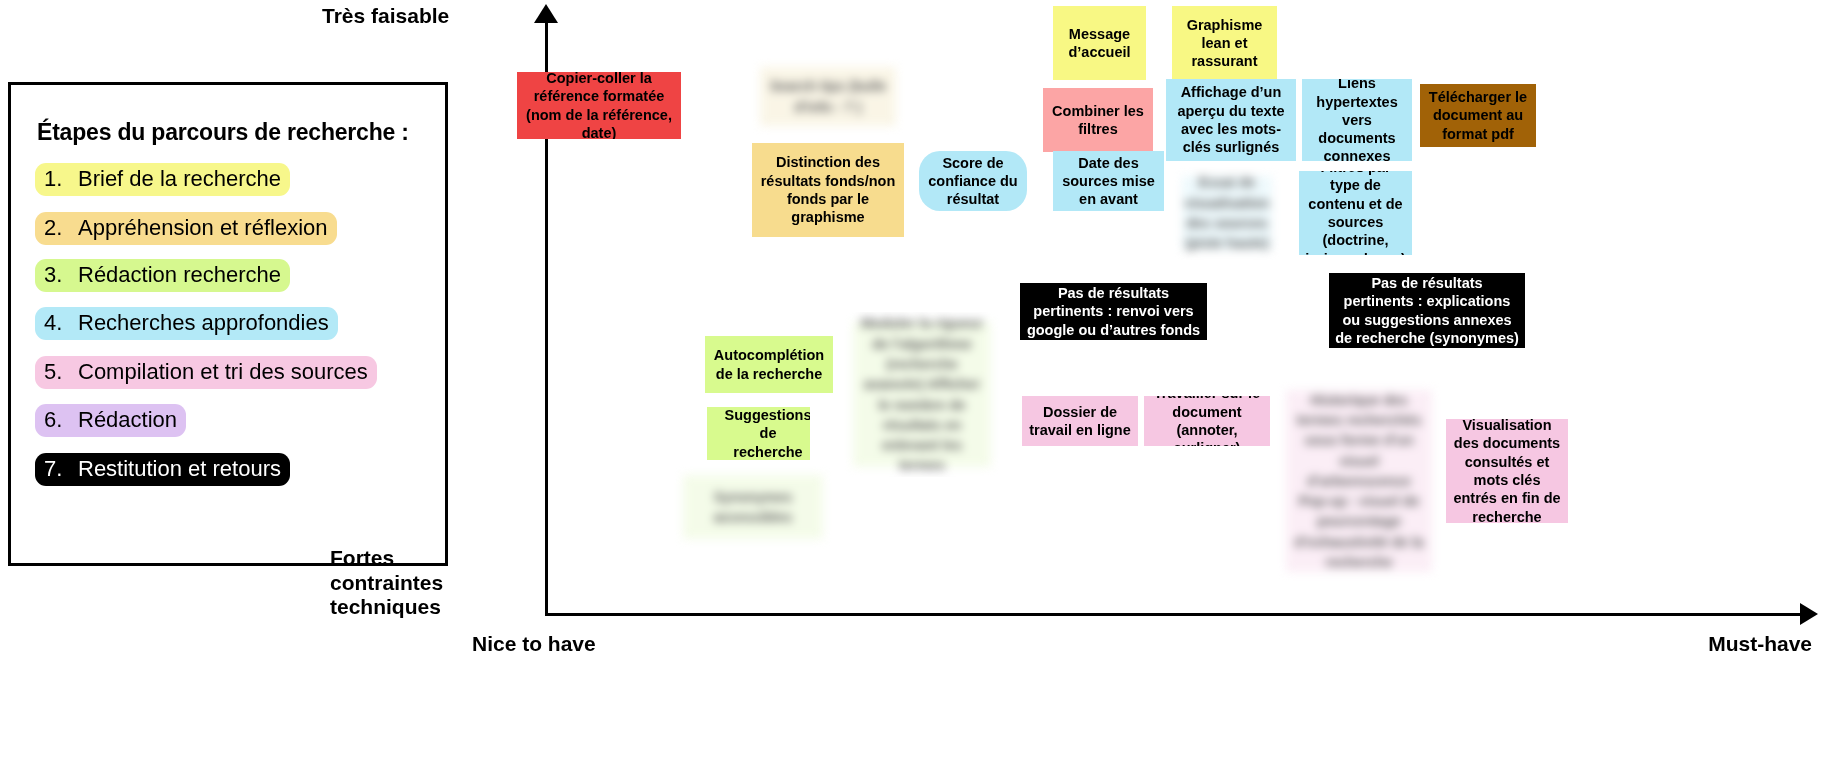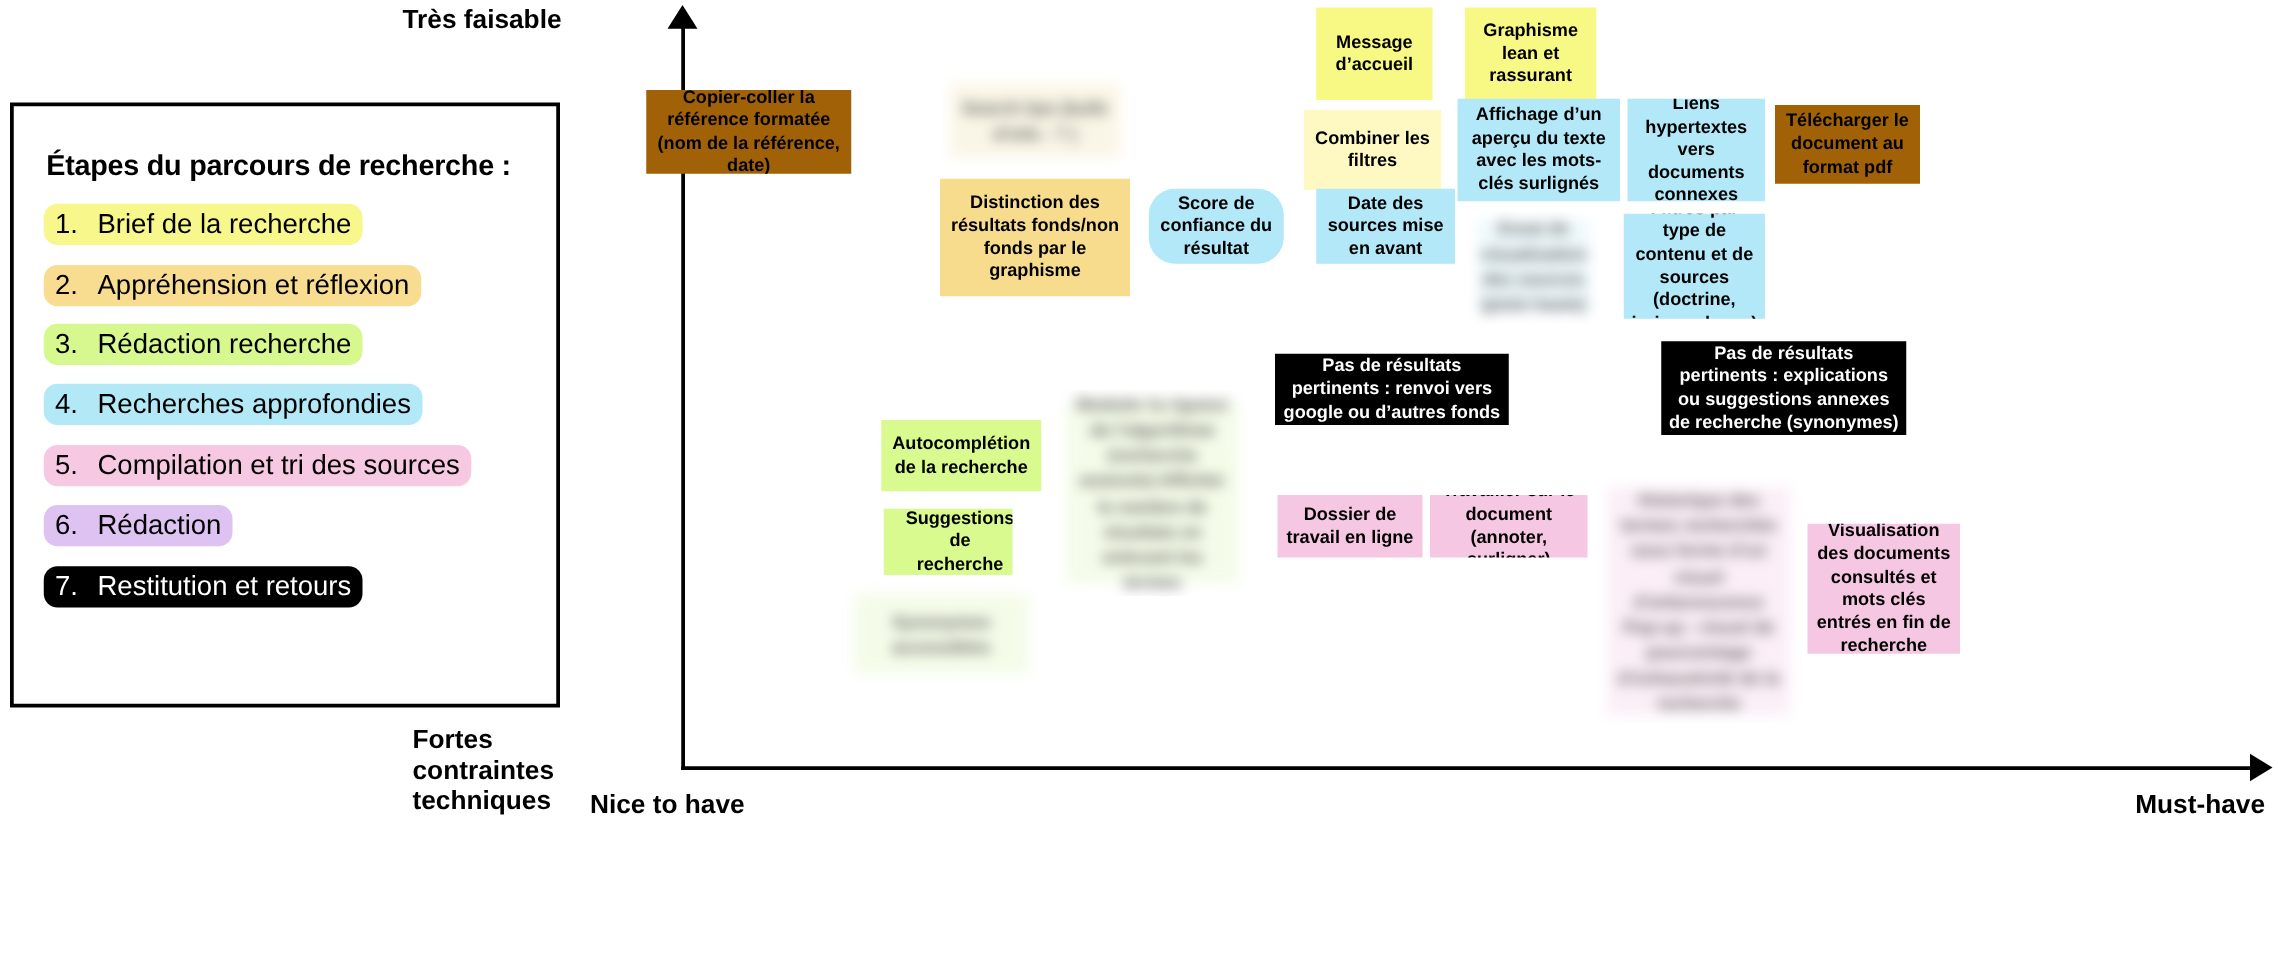--- a/index.html
+++ b/index.html
@@ -86,21 +86,21 @@
   }
 
   .axis-label {
     position: absolute;
     font-size: 21px;
     font-weight: bold;
     color: #000000;
     line-height: 1.17;
   }
   #label-top      { left: 322px; top: 4px;   width: 215px; text-align: left; }
-  #label-bottom-y { left: 330px; top: 546px; width: 118px; text-align: left; margin-top: 34px; }
+  #label-bottom-y { left: 330px; top: 546px; width: 118px; text-align: left; }
   #label-x-left   { left: 472px; top: 632px; }
   #label-x-right  { left: 1652px; top: 632px; width: 160px; text-align: right; }
 
   
   .note {
     position: absolute;
     box-sizing: border-box;
     display: flex;
     align-items: center;
     justify-content: center;
@@ -155,39 +155,39 @@
   <div id="y-arrow"></div>
   <div id="x-axis"></div>
   <div id="x-arrow"></div>
 
   <div class="axis-label" id="label-top">Très faisable</div>
   <div class="axis-label" id="label-bottom-y">Fortes contraintes techniques</div>
   <div class="axis-label" id="label-x-left">Nice to have</div>
   <div class="axis-label" id="label-x-right">Must-have</div>
 
   <div id="notes-layer">
-      <div class="note" style="left: 517px; top: 72px; width: 164px; height: 67px; background: #a16207;">
+      <div class="note" style="left: 517px; top: 72px; width: 164px; height: 67px; background: #ef4444;">
         <span>Copier-coller la référence formatée (nom de la référence, date)</span>
       </div>
       <div class="blur-card" style="left: 750px; top: 57px; width: 156px; height: 79px;">
         <div class="blur-inner" style="left: 10px; top: 10px; width: 136px; height: 59px; background: rgb(247, 240, 216);">Search tips (bulle d'info - ? )</div>
       </div>
       <div class="note" style="left: 752px; top: 143px; width: 152px; height: 94px; background: rgb(247, 220, 142);">
         <span>Distinction des résultats fonds/non fonds par le graphisme</span>
       </div>
       <div class="note" style="left: 919px; top: 151px; width: 108px; height: 60px; background: rgb(178, 232, 247); border-radius: 21px;">
         <span>Score de confiance du résultat</span>
       </div>
       <div class="note" style="left: 1053px; top: 6px; width: 93px; height: 74px; background: rgb(248, 248, 132);">
         <span>Message d’accueil</span>
       </div>
       <div class="note" style="left: 1172px; top: 6px; width: 105px; height: 74px; background: rgb(248, 248, 132);">
         <span>Graphisme lean et rassurant</span>
       </div>
-      <div class="note" style="left: 1043px; top: 88px; width: 110px; height: 64px; background: #fef9c3;">
+      <div class="note" style="left: 1043px; top: 88px; width: 110px; height: 64px; background: #fca5a5;">
         <span>Combiner les filtres</span>
       </div>
       <div class="note" style="left: 1166px; top: 79px; width: 130px; height: 82px; background: rgb(178, 232, 247);">
         <span>Affichage d’un aperçu du texte avec les mots-clés surlignés</span>
       </div>
       <div class="note" style="left: 1302px; top: 79px; width: 110px; height: 82px; background: rgb(178, 232, 247);">
         <span>Liens hypertextes vers documents connexes</span>
       </div>
       <div class="note" style="left: 1420px; top: 84px; width: 116px; height: 63px; background: #a16207;">
         <span>Télécharger le document au format pdf</span>

